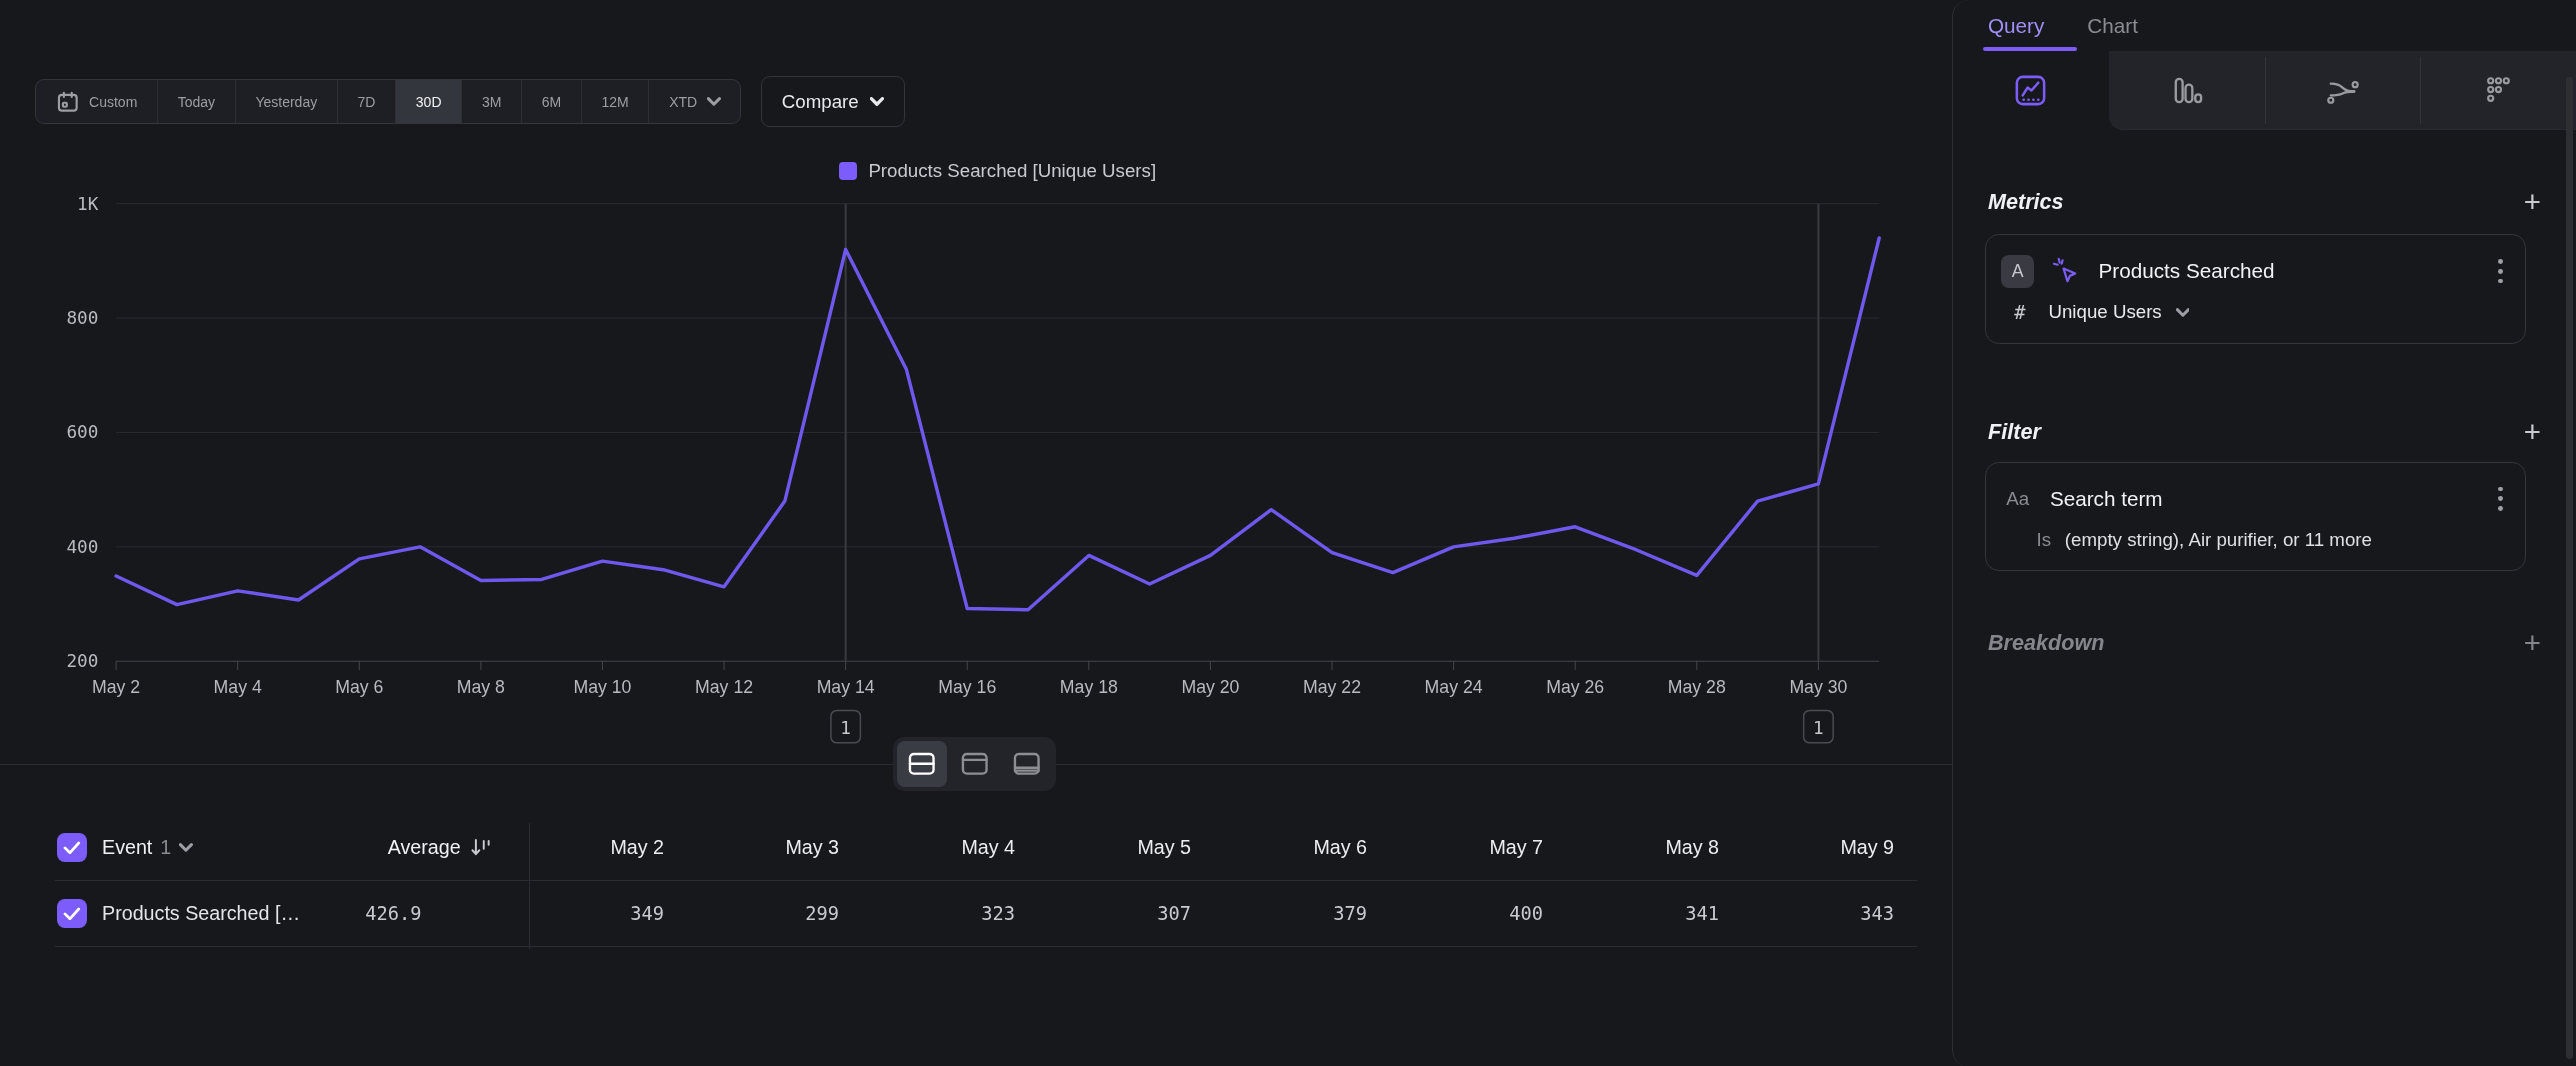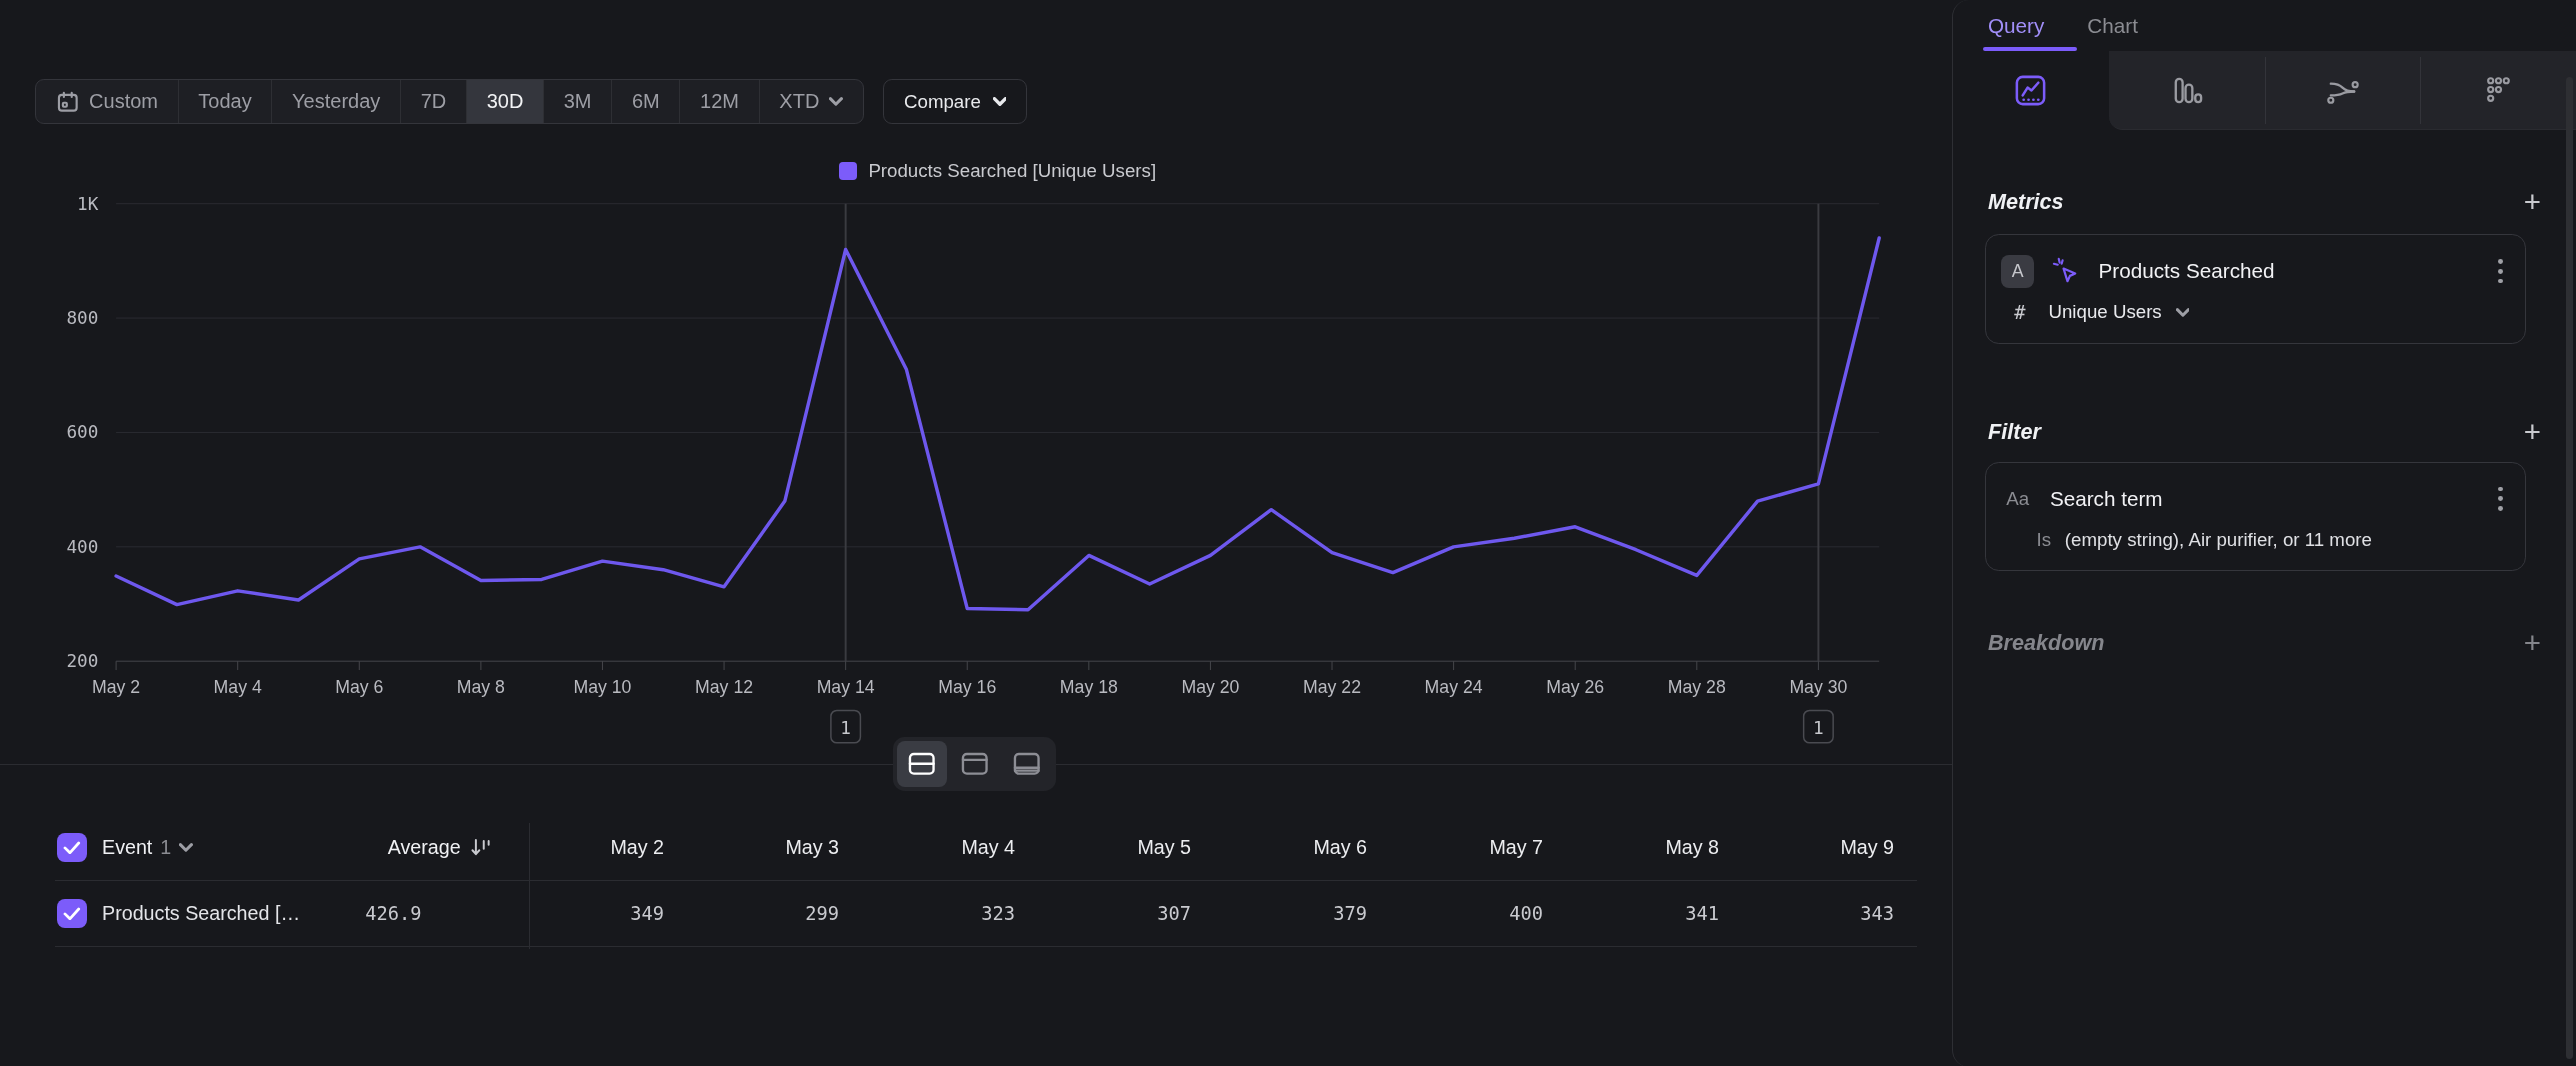--- a/index.html
+++ b/index.html
@@ -4,24 +4,24 @@
 <style>
   * { margin:0; padding:0; box-sizing:border-box; }
   html,body { width:2576px; height:1067px; background:#17181c; font-family:"Liberation Sans", sans-serif; color:#edeef1; overflow:hidden; }
   #root { position:relative; width:2576px; height:1067px; }
   #main { position:absolute; left:0; top:0; width:1952px; height:1067px; }
   #panel { position:absolute; left:1952px; top:0; width:624px; height:1067px; border-left:1px solid #2e2f34;border-radius:17px; }
 
   
   #toolbar { position:absolute; left:35px; top:79px; right:29.5px; height:45px; display:flex; align-items:center; }
   .seg-group { display:flex; align-items:stretch; height:45px; border:1px solid #34353b; background:#1e1f24; border-radius:8.9px; overflow:hidden; }
-  .seg-btn { display:flex; align-items:center; gap:9.8px; padding:0 19.7px; font-size:20px; color:#9d9ea5; border-right:1px solid #2e2f34; cursor:pointer; white-space:nowrap; }
+  .seg-btn { display:flex; align-items:center; gap:9.8px; padding:0 19.7px; font-size:14px; color:#9d9ea5; border-right:1px solid #2e2f34; cursor:pointer; white-space:nowrap; }
   .seg-btn:last-child { border-right:none;justify-content:space-between; }
   .seg-btn.active { background:#34363d; color:#f2f3f5; }
-  .tb-btn { display:flex; align-items:center; gap:11.8px; height:45px; padding:0 19.7px; border:1px solid #34353b; border-radius:8.9px; font-size:18.7px; color:#e8e9ec; margin-left:19.7px; cursor:pointer; white-space:nowrap; }
+  .tb-btn { display:flex; align-items:center; gap:11.8px; height:51px; padding:0 19.7px; border:1px solid #34353b; border-radius:8.9px; font-size:18.7px; color:#e8e9ec; margin-left:19.7px; cursor:pointer; white-space:nowrap; }
   .tb-right { margin-left:auto; display:flex; }
   .chev { width:13.8px; height:8.9px; }
   .icon-stroke { stroke:#9d9ea5; fill:none; stroke-width:2.2; stroke-linecap:round; stroke-linejoin:round; }
   .icon-white { stroke:#e8e9ec; fill:none; stroke-width:2.4; stroke-linecap:round; stroke-linejoin:round; }
 
   
   #legend { position:absolute; left:116px; top:160px; width:1763px; display:flex; justify-content:center; align-items:center; gap:11.8px; }
   #legend-swatch { width:17.7px; height:17.7px; border-radius:3.9px; }
   #legend-label { font-size:18.7px; color:#c9cacf; }
 

